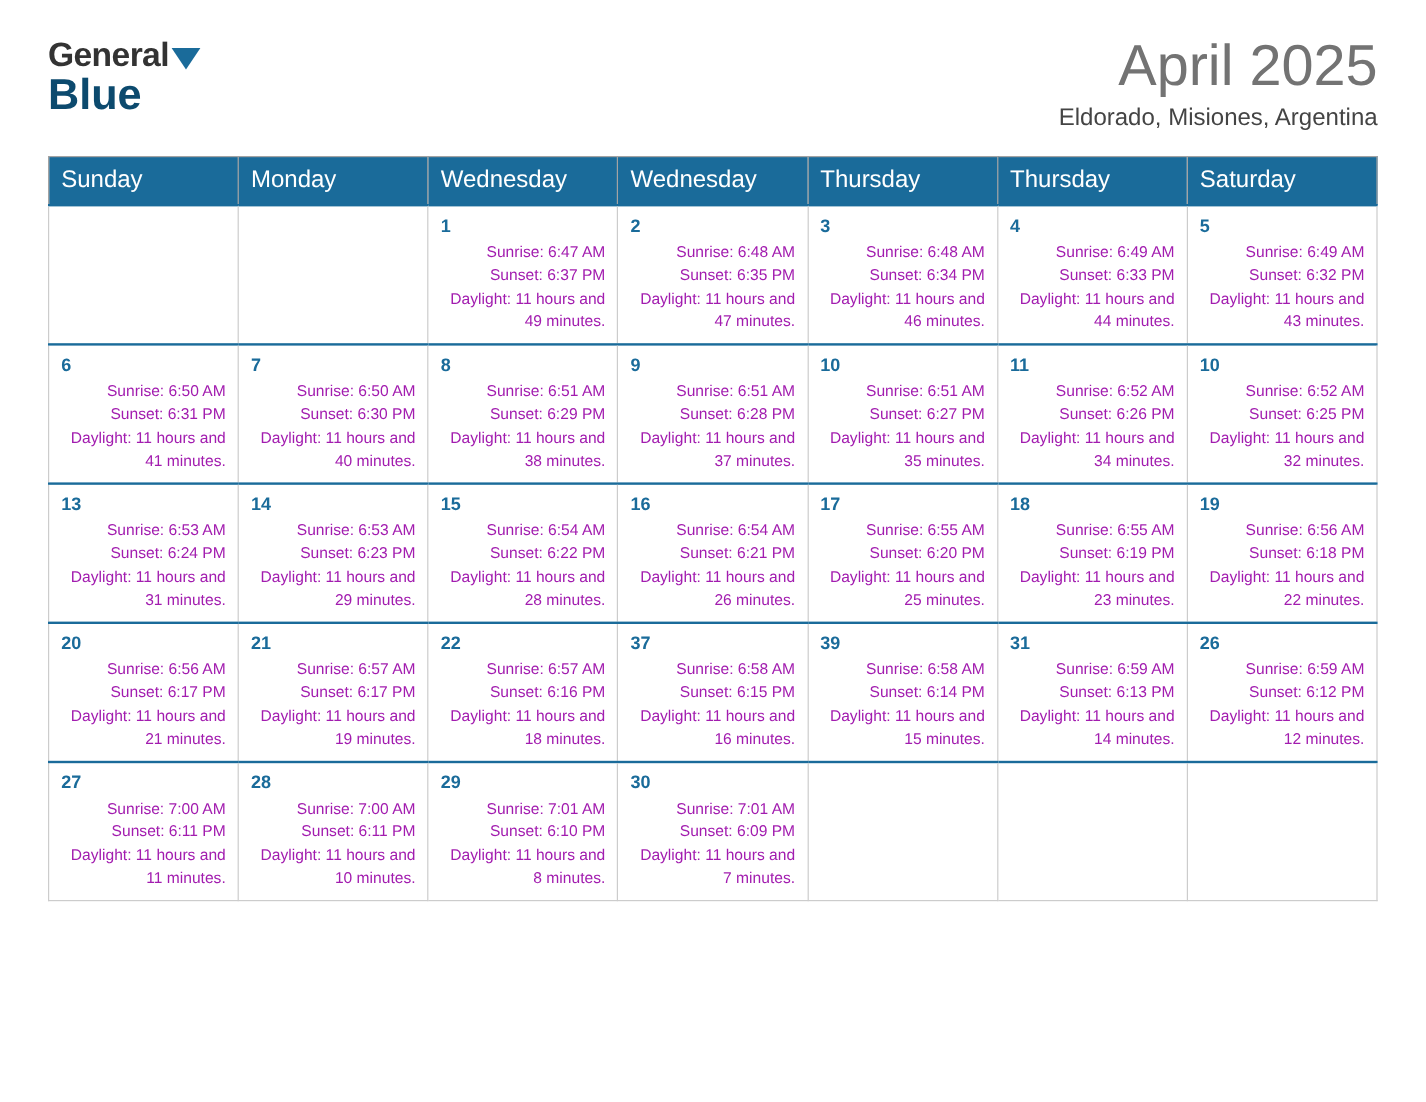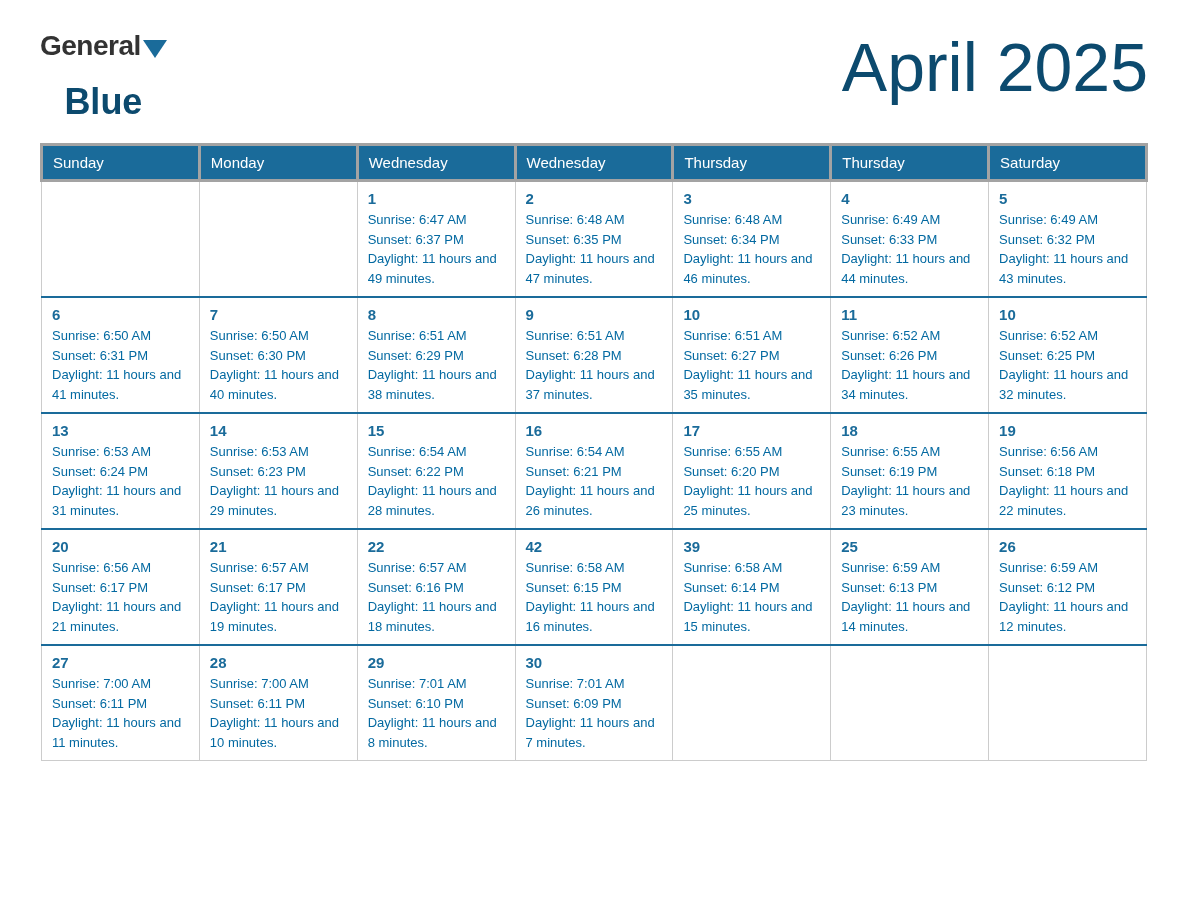--- a/index.html
+++ b/index.html
@@ -12,22 +12,21 @@
     }
     .header {
       display: flex;
       justify-content: space-between;
       align-items: flex-start;
       margin-bottom: 20px;
     }
     .logo {
       display: flex;
       flex-direction: column;
-      align-items: center;
-      gap: 23px;
+      align-items: flex-start;
     }
     .logo-top {
       display: flex;
       align-items: center;
     }
     .logo-general {
       font-size: 28px;
       font-weight: bold;
       color: #333;
       letter-spacing: -0.5px;
@@ -44,64 +43,65 @@
     .logo-blue {
       font-size: 36px;
       font-weight: bold;
       color: #0c4a6e;
       margin-top: -4px;
     }
     .title-section {
       text-align: right;
     }
     .month-title {
-      font-size: 68px;
+      font-size: 48px;
       font-weight: normal;
-      color: #0c4a6e;
+      color: #737373;
       line-height: 1.1;
     }
     .location {
       font-size: 20px;
       color: #444;
       margin-top: 4px;
     }
     .calendar {
       width: 100%;
       border-collapse: collapse;
       border: 1px solid #aaa;
     }
     .calendar th {
       background-color: #1a6b9a;
       color: #fff;
-      font-size: 15px;
+      font-size: 20px;
       font-weight: normal;
       padding: 8px 10px;
       text-align: left;
-      border: 3px solid #a3a3a3;
+      border: 1px solid #a3a3a3;
     }
     .calendar td {
       vertical-align: top;
       padding: 8px 10px;
       border: 1px solid #ccc;
       width: 14.28%;
       min-height: 100px;
       font-size: 13px;
       color: #222;
     }
     .day-number {
       font-size: 15px;
       font-weight: bold;
       color: #1a6b9a;
       display: block;
       margin-bottom: 3px;
     }
     .day-info {
-      color: #0369a1;
+      color: #a21caf;
       font-size: 13px;
       line-height: 1.5;
+      text-align: right;
     }
     .empty-cell {
       background: #fff;
     }
     tr.week-row td {
       border-top: 2px solid #1a6b9a;
     }
   </style>
 </head>
 <body>
@@ -109,20 +109,21 @@
 <div class="header">
   <div class="logo">
     <div class="logo-top">
       <span class="logo-general">General</span>
       <div class="logo-arrow"></div>
     </div>
     <span class="logo-blue">Blue</span>
   </div>
   <div class="title-section">
     <div class="month-title">April 2025</div>
+    <div class="location">Eldorado, Misiones, Argentina</div>
   </div>
 </div>
 
 <table class="calendar">
   <thead>
     <tr>
     <th>Sunday</th>
         <th>Monday</th>
         <th>Wednesday</th>
         <th>Wednesday</th>
@@ -223,29 +224,29 @@
         </td>
         <td>
           <span class="day-number">21</span>
           <div class="day-info">Sunrise: 6:57 AM<br>Sunset: 6:17 PM<br>Daylight: 11 hours and 19 minutes.</div>
         </td>
         <td>
           <span class="day-number">22</span>
           <div class="day-info">Sunrise: 6:57 AM<br>Sunset: 6:16 PM<br>Daylight: 11 hours and 18 minutes.</div>
         </td>
         <td>
-          <span class="day-number">42</span>
+          <span class="day-number">37</span>
           <div class="day-info">Sunrise: 6:58 AM<br>Sunset: 6:15 PM<br>Daylight: 11 hours and 16 minutes.</div>
         </td>
         <td>
           <span class="day-number">39</span>
           <div class="day-info">Sunrise: 6:58 AM<br>Sunset: 6:14 PM<br>Daylight: 11 hours and 15 minutes.</div>
         </td>
         <td>
-          <span class="day-number">25</span>
+          <span class="day-number">31</span>
           <div class="day-info">Sunrise: 6:59 AM<br>Sunset: 6:13 PM<br>Daylight: 11 hours and 14 minutes.</div>
         </td>
         <td>
           <span class="day-number">26</span>
           <div class="day-info">Sunrise: 6:59 AM<br>Sunset: 6:12 PM<br>Daylight: 11 hours and 12 minutes.</div>
         </td>
       </tr>
       <tr class="week-row">
         <td>
           <span class="day-number">27</span>

